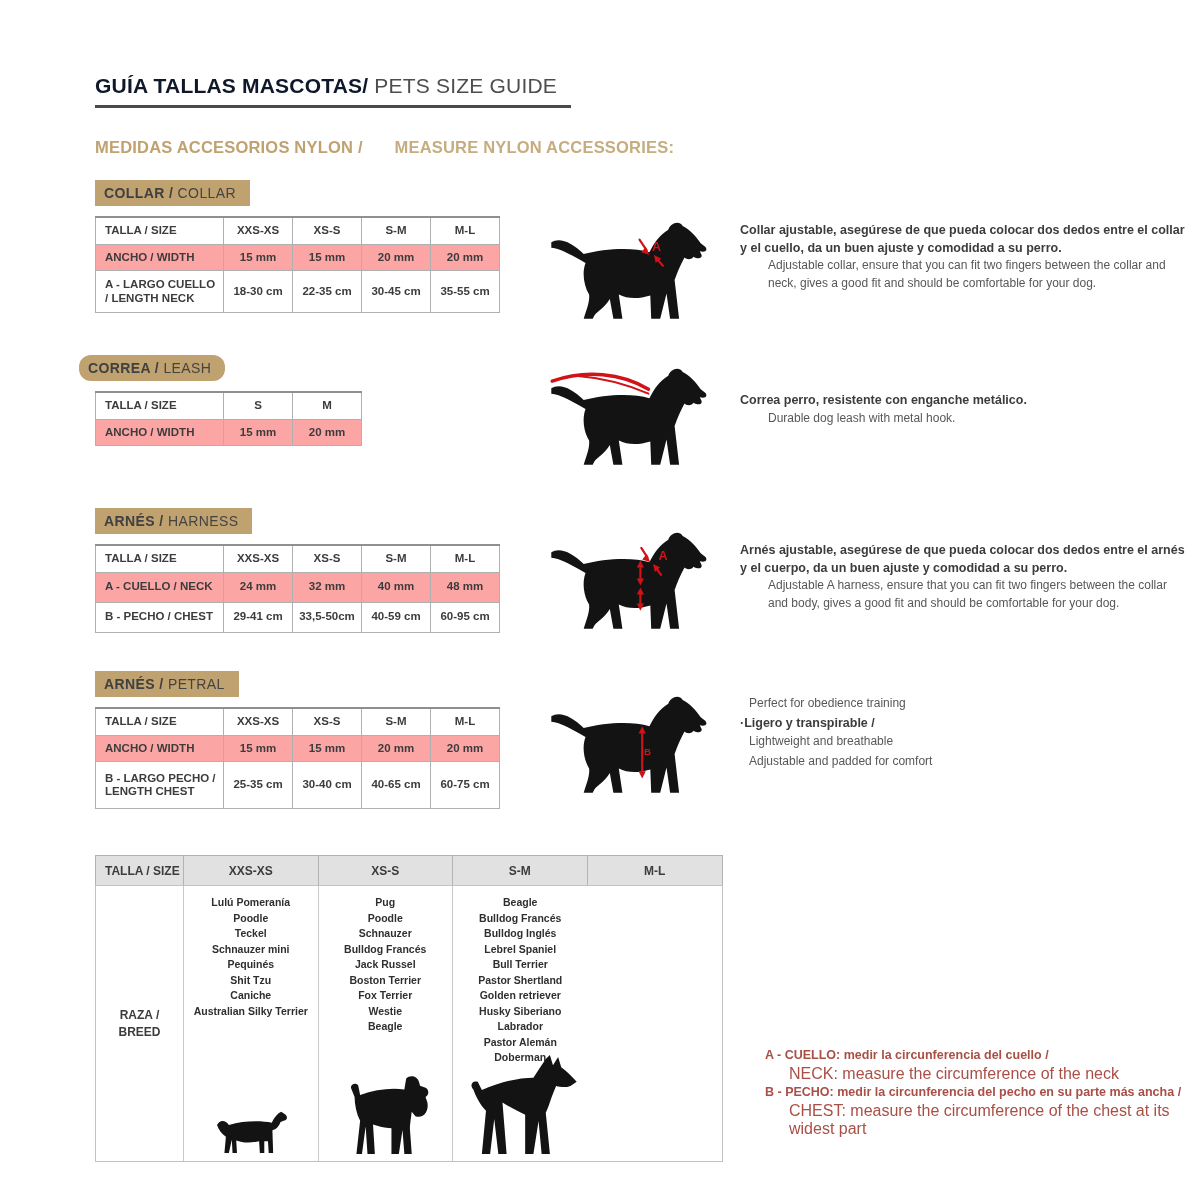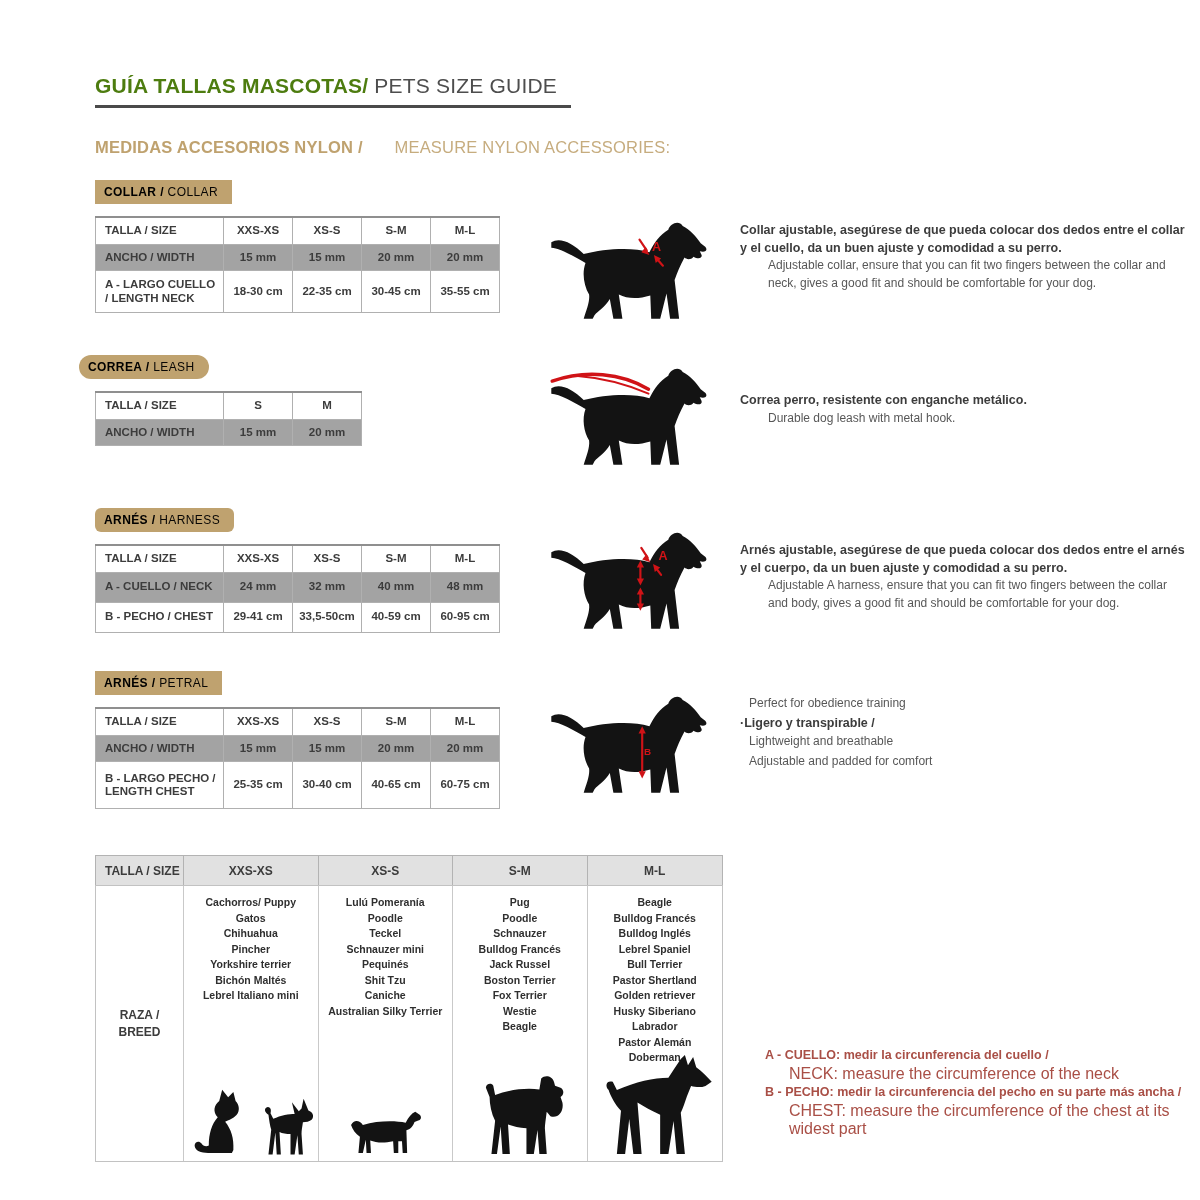--- a/index.html
+++ b/index.html
@@ -8,43 +8,43 @@
     width:1200px; height:1200px; position:relative;
     font-family:"Liberation Sans", sans-serif; color:#3e3e3e;
   }
   .abs { position:absolute; }
 
   
   .title {
     left:95px; top:74px; font-size:21px; letter-spacing:.2px;
     padding:0 14px 7px 0; border-bottom:3px solid #4a4a4a; display:inline-block;
   }
-  .title .es { font-weight:bold; color:#4d7c0f;margin-top:42px; }
+  .title .es { font-weight:bold; color:#0f172a;margin-top:42px; }
   .title .en { font-weight:normal; color:#4d4d4d; }
   .subtitle { left:95px; top:138px; font-size:16.5px; letter-spacing:.2px; }
   .subtitle .es { font-weight:bold; color:#bfa26f; }
-  .subtitle .en { font-weight:normal; color:#c6ac7e;padding-left:27px; }
+  .subtitle .en { font-weight:bold; color:#c6ac7e;padding-left:27px; }
 
   
   .badge {
-    background:#bfa26f; color:#000000; font-size:12px; letter-spacing:.4px;
+    background:#bfa26f; color:#404040; font-size:14px; letter-spacing:.4px;
     padding:5px 14px 5px 9px; display:inline-block; white-space:nowrap;
   }
   .badge .es { font-weight:bold; }
   .badge .en { font-weight:normal; opacity:.96; }
 
   
   table.st { border-collapse:collapse; table-layout:fixed; background:#fff; }
   table.st td {
     border:1px solid #b0b0b0; font-size:11.5px; font-weight:bold; color:#3c3c3c;
     text-align:center; vertical-align:middle; padding:6px 3px; line-height:13.5px;
   }
   table.st tr:first-child td { border-top:2px solid #8f8f8f; }
   table.st td.lbl { text-align:left; padding-left:9px; }
-  table.st tr.gray td { background:#a3a3a3; }
+  table.st tr.gray td { background:#fca5a5; }
 
   
   .dogbox { width:185px; height:108px; }
   .dogbox svg { width:100%; height:100%; }
   .sil { fill:#131313; }
   .rl  { stroke:#d01317; stroke-width:2.4; fill:none; stroke-linecap:round; }
   .rlA { stroke:#d01317; stroke-width:3.8; fill:none; stroke-linecap:round; }
   .rlB { stroke:#d01317; stroke-width:2.2; fill:none; stroke-linecap:round; }
   .rf  { fill:#d01317; }
   .rt  { fill:#d01317; font-family:"Liberation Sans",sans-serif; font-weight:bold; font-size:14px; }
@@ -189,21 +189,21 @@
     <path class="rlA" d="M115,28 C85,10 45,6 8,19"></path>
     <path class="rlB" d="M115,33 C90,22 60,15 34,13"></path>
   </svg>
 </div>
 
 <div class="abs desc" style="left:740px; top:392px;">
   <span class="es">Correa perro, resistente con enganche metálico.</span>
   <span class="en">Durable dog leash with metal hook.</span>
 </div>
 
-<div class="abs badge" style="left:95px; top:508px;border-radius:6px;">
+<div class="abs badge" style="left:95px; top:508px;">
   <span class="es">ARNÉS / </span><span class="en">HARNESS</span>
 </div>
 
 <table class="abs st" style="left:95px; top:544px; width:404px;">
   <colgroup>
       <col style="width:128px">
       <col style="width:69px">
       <col style="width:69px">
       <col style="width:69px">
       <col style="width:69px">
@@ -315,39 +315,20 @@
     <div>XXS-XS</div>
     <div>XS-S</div>
     <div>S-M</div>
     <div>M-L</div>
   </div>
   <div class="bt-body">
     <div class="bt-cell raza">
       <div>
         <div>RAZA /</div>
         <div>BREED</div>
-      </div>
-    </div>
-    <div class="bt-cell">
-      <div class="breed-list">
-          <div>Cachorros/ Puppy</div>
-          <div>Gatos</div>
-          <div>Chihuahua</div>
-          <div>Pincher</div>
-          <div>Yorkshire terrier</div>
-          <div>Bichón Maltés</div>
-          <div>Lebrel Italiano mini</div>
-        </div>
-      <div class="animals">
-        <svg width="60" height="70" viewBox="0 0 80 94">
-            <use href="#sil-cat"></use>
-          </svg>
-        <svg width="64" height="62" viewBox="0 0 92 90">
-            <use href="#sil-chihuahua"></use>
-          </svg>
       </div>
     </div>
     <div class="bt-cell">
       <div class="breed-list">
           <div>Lulú Pomeranía</div>
           <div>Poodle</div>
           <div>Teckel</div>
           <div>Schnauzer mini</div>
           <div>Pequinés</div>
           <div>Shit Tzu</div>

